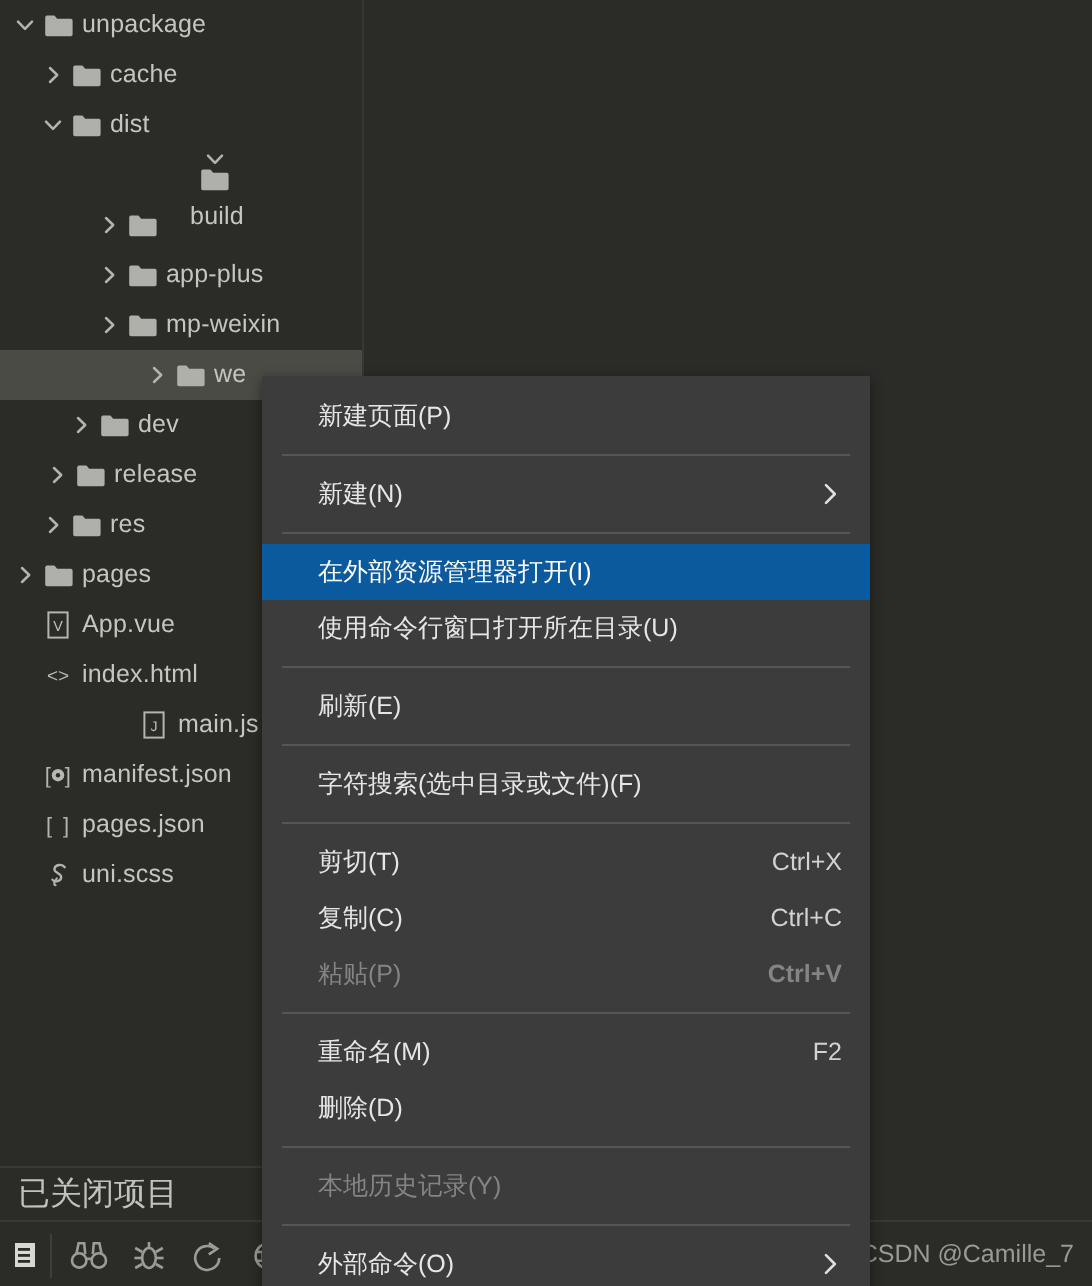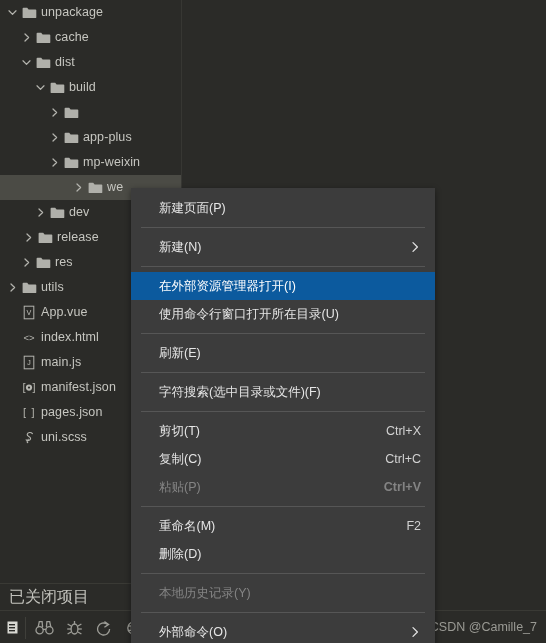--- a/index.html
+++ b/index.html
@@ -257,87 +257,87 @@
             <path d="M1 2.8 L4.5 6.4 L8 2.8" fill="none" stroke="#b4b4ae" stroke-width="1.25" stroke-linecap="round" stroke-linejoin="round"></path>
           </svg>
         </span>
         <span class="node-icon">
           <svg width="15" height="12" viewBox="0 0 15 12">
             <path d="M0.6 1.6 A0.9 0.9 0 0 1 1.5 0.8 H5.2 L6.6 2.4 H13.4 A0.9 0.9 0 0 1 14.3 3.3 V10.2 A0.9 0.9 0 0 1 13.4 11.1 H1.5 A0.9 0.9 0 0 1 0.6 10.2 Z" fill="#b0b0aa"></path>
           </svg>
         </span>
         <span class="node-label">dist</span>
       </div>
+      <div class="tree-row" style="padding-left: 34px; flex-direction: column;">
+        <span class="twisty">
+          <svg width="9" height="9" viewBox="0 0 9 9">
+            <path d="M1 2.8 L4.5 6.4 L8 2.8" fill="none" stroke="#b4b4ae" stroke-width="1.25" stroke-linecap="round" stroke-linejoin="round"></path>
+          </svg>
+        </span>
+        <span class="node-icon">
+          <svg width="15" height="12" viewBox="0 0 15 12">
+            <path d="M0.6 1.6 A0.9 0.9 0 0 1 1.5 0.8 H5.2 L6.6 2.4 H13.4 A0.9 0.9 0 0 1 14.3 3.3 V10.2 A0.9 0.9 0 0 1 13.4 11.1 H1.5 A0.9 0.9 0 0 1 0.6 10.2 Z" fill="#b0b0aa"></path>
+          </svg>
+        </span>
+        <span class="node-label">build</span>
+      </div>
+      <div class="tree-row" style="padding-left: 48px;">
+        <span class="twisty">
+          <svg width="9" height="9" viewBox="0 0 9 9">
+            <path d="M3 1 L6.6 4.5 L3 8" fill="none" stroke="#b4b4ae" stroke-width="1.25" stroke-linecap="round" stroke-linejoin="round"></path>
+          </svg>
+        </span>
+        <span class="node-icon">
+          <svg width="15" height="12" viewBox="0 0 15 12">
+            <path d="M0.6 1.6 A0.9 0.9 0 0 1 1.5 0.8 H5.2 L6.6 2.4 H13.4 A0.9 0.9 0 0 1 14.3 3.3 V10.2 A0.9 0.9 0 0 1 13.4 11.1 H1.5 A0.9 0.9 0 0 1 0.6 10.2 Z" fill="#b0b0aa"></path>
+          </svg>
+        </span>
+      </div>
+      <div class="tree-row" style="padding-left: 48px;">
+        <span class="twisty">
+          <svg width="9" height="9" viewBox="0 0 9 9">
+            <path d="M3 1 L6.6 4.5 L3 8" fill="none" stroke="#b4b4ae" stroke-width="1.25" stroke-linecap="round" stroke-linejoin="round"></path>
+          </svg>
+        </span>
+        <span class="node-icon">
+          <svg width="15" height="12" viewBox="0 0 15 12">
+            <path d="M0.6 1.6 A0.9 0.9 0 0 1 1.5 0.8 H5.2 L6.6 2.4 H13.4 A0.9 0.9 0 0 1 14.3 3.3 V10.2 A0.9 0.9 0 0 1 13.4 11.1 H1.5 A0.9 0.9 0 0 1 0.6 10.2 Z" fill="#b0b0aa"></path>
+          </svg>
+        </span>
+        <span class="node-label">app-plus</span>
+      </div>
+      <div class="tree-row" style="padding-left: 48px;">
+        <span class="twisty">
+          <svg width="9" height="9" viewBox="0 0 9 9">
+            <path d="M3 1 L6.6 4.5 L3 8" fill="none" stroke="#b4b4ae" stroke-width="1.25" stroke-linecap="round" stroke-linejoin="round"></path>
+          </svg>
+        </span>
+        <span class="node-icon">
+          <svg width="15" height="12" viewBox="0 0 15 12">
+            <path d="M0.6 1.6 A0.9 0.9 0 0 1 1.5 0.8 H5.2 L6.6 2.4 H13.4 A0.9 0.9 0 0 1 14.3 3.3 V10.2 A0.9 0.9 0 0 1 13.4 11.1 H1.5 A0.9 0.9 0 0 1 0.6 10.2 Z" fill="#b0b0aa"></path>
+          </svg>
+        </span>
+        <span class="node-label">mp-weixin</span>
+      </div>
+      <div class="tree-row selected" style="padding-left: 72px;">
+        <span class="twisty">
+          <svg width="9" height="9" viewBox="0 0 9 9">
+            <path d="M3 1 L6.6 4.5 L3 8" fill="none" stroke="#b4b4ae" stroke-width="1.25" stroke-linecap="round" stroke-linejoin="round"></path>
+          </svg>
+        </span>
+        <span class="node-icon">
+          <svg width="15" height="12" viewBox="0 0 15 12">
+            <path d="M0.6 1.6 A0.9 0.9 0 0 1 1.5 0.8 H5.2 L6.6 2.4 H13.4 A0.9 0.9 0 0 1 14.3 3.3 V10.2 A0.9 0.9 0 0 1 13.4 11.1 H1.5 A0.9 0.9 0 0 1 0.6 10.2 Z" fill="#b0b0aa"></path>
+          </svg>
+        </span>
+        <span class="node-label">we</span>
+      </div>
       <div class="tree-row" style="padding-left: 34px;">
         <span class="twisty">
           <svg width="9" height="9" viewBox="0 0 9 9">
-            <path d="M1 2.8 L4.5 6.4 L8 2.8" fill="none" stroke="#b4b4ae" stroke-width="1.25" stroke-linecap="round" stroke-linejoin="round"></path>
-          </svg>
-        </span>
-        <span class="node-icon">
-          <svg width="15" height="12" viewBox="0 0 15 12">
-            <path d="M0.6 1.6 A0.9 0.9 0 0 1 1.5 0.8 H5.2 L6.6 2.4 H13.4 A0.9 0.9 0 0 1 14.3 3.3 V10.2 A0.9 0.9 0 0 1 13.4 11.1 H1.5 A0.9 0.9 0 0 1 0.6 10.2 Z" fill="#b0b0aa"></path>
-          </svg>
-        </span>
-        <span class="node-label">build</span>
-      </div>
-      <div class="tree-row" style="padding-left: 48px;">
-        <span class="twisty">
-          <svg width="9" height="9" viewBox="0 0 9 9">
-            <path d="M3 1 L6.6 4.5 L3 8" fill="none" stroke="#b4b4ae" stroke-width="1.25" stroke-linecap="round" stroke-linejoin="round"></path>
-          </svg>
-        </span>
-        <span class="node-icon">
-          <svg width="15" height="12" viewBox="0 0 15 12">
-            <path d="M0.6 1.6 A0.9 0.9 0 0 1 1.5 0.8 H5.2 L6.6 2.4 H13.4 A0.9 0.9 0 0 1 14.3 3.3 V10.2 A0.9 0.9 0 0 1 13.4 11.1 H1.5 A0.9 0.9 0 0 1 0.6 10.2 Z" fill="#b0b0aa"></path>
-          </svg>
-        </span>
-      </div>
-      <div class="tree-row" style="padding-left: 48px;">
-        <span class="twisty">
-          <svg width="9" height="9" viewBox="0 0 9 9">
-            <path d="M3 1 L6.6 4.5 L3 8" fill="none" stroke="#b4b4ae" stroke-width="1.25" stroke-linecap="round" stroke-linejoin="round"></path>
-          </svg>
-        </span>
-        <span class="node-icon">
-          <svg width="15" height="12" viewBox="0 0 15 12">
-            <path d="M0.6 1.6 A0.9 0.9 0 0 1 1.5 0.8 H5.2 L6.6 2.4 H13.4 A0.9 0.9 0 0 1 14.3 3.3 V10.2 A0.9 0.9 0 0 1 13.4 11.1 H1.5 A0.9 0.9 0 0 1 0.6 10.2 Z" fill="#b0b0aa"></path>
-          </svg>
-        </span>
-        <span class="node-label">app-plus</span>
-      </div>
-      <div class="tree-row" style="padding-left: 48px;">
-        <span class="twisty">
-          <svg width="9" height="9" viewBox="0 0 9 9">
-            <path d="M3 1 L6.6 4.5 L3 8" fill="none" stroke="#b4b4ae" stroke-width="1.25" stroke-linecap="round" stroke-linejoin="round"></path>
-          </svg>
-        </span>
-        <span class="node-icon">
-          <svg width="15" height="12" viewBox="0 0 15 12">
-            <path d="M0.6 1.6 A0.9 0.9 0 0 1 1.5 0.8 H5.2 L6.6 2.4 H13.4 A0.9 0.9 0 0 1 14.3 3.3 V10.2 A0.9 0.9 0 0 1 13.4 11.1 H1.5 A0.9 0.9 0 0 1 0.6 10.2 Z" fill="#b0b0aa"></path>
-          </svg>
-        </span>
-        <span class="node-label">mp-weixin</span>
-      </div>
-      <div class="tree-row selected" style="padding-left: 72px;">
-        <span class="twisty">
-          <svg width="9" height="9" viewBox="0 0 9 9">
-            <path d="M3 1 L6.6 4.5 L3 8" fill="none" stroke="#b4b4ae" stroke-width="1.25" stroke-linecap="round" stroke-linejoin="round"></path>
-          </svg>
-        </span>
-        <span class="node-icon">
-          <svg width="15" height="12" viewBox="0 0 15 12">
-            <path d="M0.6 1.6 A0.9 0.9 0 0 1 1.5 0.8 H5.2 L6.6 2.4 H13.4 A0.9 0.9 0 0 1 14.3 3.3 V10.2 A0.9 0.9 0 0 1 13.4 11.1 H1.5 A0.9 0.9 0 0 1 0.6 10.2 Z" fill="#b0b0aa"></path>
-          </svg>
-        </span>
-        <span class="node-label">we</span>
-      </div>
-      <div class="tree-row" style="padding-left: 34px;">
-        <span class="twisty">
-          <svg width="9" height="9" viewBox="0 0 9 9">
             <path d="M3 1 L6.6 4.5 L3 8" fill="none" stroke="#b4b4ae" stroke-width="1.25" stroke-linecap="round" stroke-linejoin="round"></path>
           </svg>
         </span>
         <span class="node-icon">
           <svg width="15" height="12" viewBox="0 0 15 12">
             <path d="M0.6 1.6 A0.9 0.9 0 0 1 1.5 0.8 H5.2 L6.6 2.4 H13.4 A0.9 0.9 0 0 1 14.3 3.3 V10.2 A0.9 0.9 0 0 1 13.4 11.1 H1.5 A0.9 0.9 0 0 1 0.6 10.2 Z" fill="#b0b0aa"></path>
           </svg>
         </span>
         <span class="node-label">dev</span>
       </div>
@@ -371,42 +371,42 @@
         <span class="twisty">
           <svg width="9" height="9" viewBox="0 0 9 9">
             <path d="M3 1 L6.6 4.5 L3 8" fill="none" stroke="#b4b4ae" stroke-width="1.25" stroke-linecap="round" stroke-linejoin="round"></path>
           </svg>
         </span>
         <span class="node-icon">
           <svg width="15" height="12" viewBox="0 0 15 12">
             <path d="M0.6 1.6 A0.9 0.9 0 0 1 1.5 0.8 H5.2 L6.6 2.4 H13.4 A0.9 0.9 0 0 1 14.3 3.3 V10.2 A0.9 0.9 0 0 1 13.4 11.1 H1.5 A0.9 0.9 0 0 1 0.6 10.2 Z" fill="#b0b0aa"></path>
           </svg>
         </span>
-        <span class="node-label">utils</span>
+        <span class="node-label">pages</span>
       </div>
       <div class="tree-row" style="padding-left: 6px;">
         <span class="twisty empty"></span>
         <span class="node-icon">
           <svg width="14" height="15" viewBox="0 0 14 15">
             <rect x="2.2" y="1.2" width="9.6" height="12.6" fill="none" stroke="#b4b4ae" stroke-width="1"></rect>
             <text x="7" y="10.4" font-size="7.2" fill="#c0c0ba" text-anchor="middle" font-family="Liberation Sans, sans-serif">V</text>
           </svg>
         </span>
         <span class="node-label">App.vue</span>
       </div>
       <div class="tree-row" style="padding-left: 6px;">
         <span class="twisty empty"></span>
         <span class="node-icon">
           <svg width="18" height="15" viewBox="0 0 18 15">
             <text x="9" y="11" font-size="9.5" fill="#b8b8b2" text-anchor="middle" font-family="Liberation Sans, sans-serif">&lt;&gt;</text>
           </svg>
         </span>
         <span class="node-label">index.html</span>
       </div>
-      <div class="tree-row" style="padding-left: 6px;">
+      <div class="tree-row" style="padding-left: 6px; margin-left: 48px;">
         <span class="twisty empty"></span>
         <span class="node-icon">
           <svg width="14" height="15" viewBox="0 0 14 15">
             <rect x="2.2" y="1.2" width="9.6" height="12.6" fill="none" stroke="#b4b4ae" stroke-width="1"></rect>
             <text x="7" y="10.4" font-size="7" fill="#c0c0ba" text-anchor="middle" font-family="Liberation Sans, sans-serif">J</text>
           </svg>
         </span>
         <span class="node-label">main.js</span>
       </div>
       <div class="tree-row" style="padding-left: 6px;">

